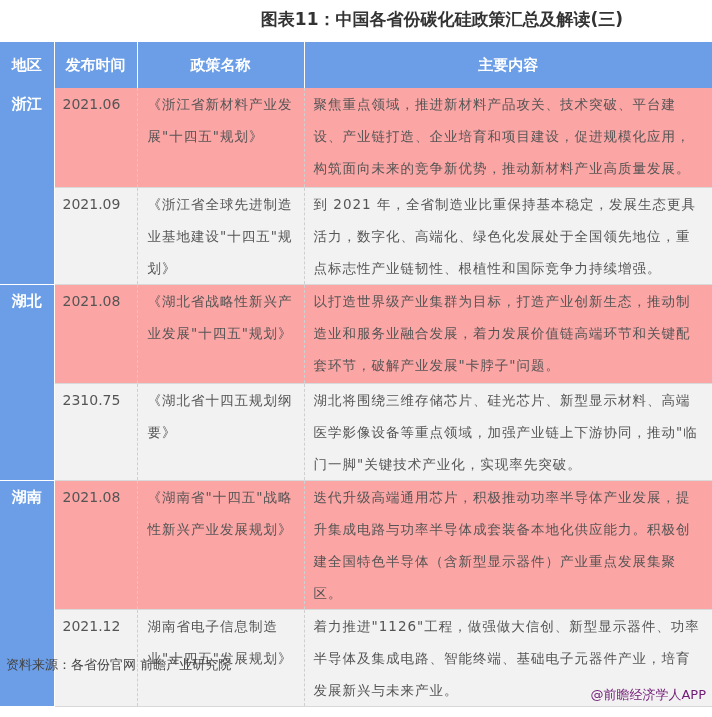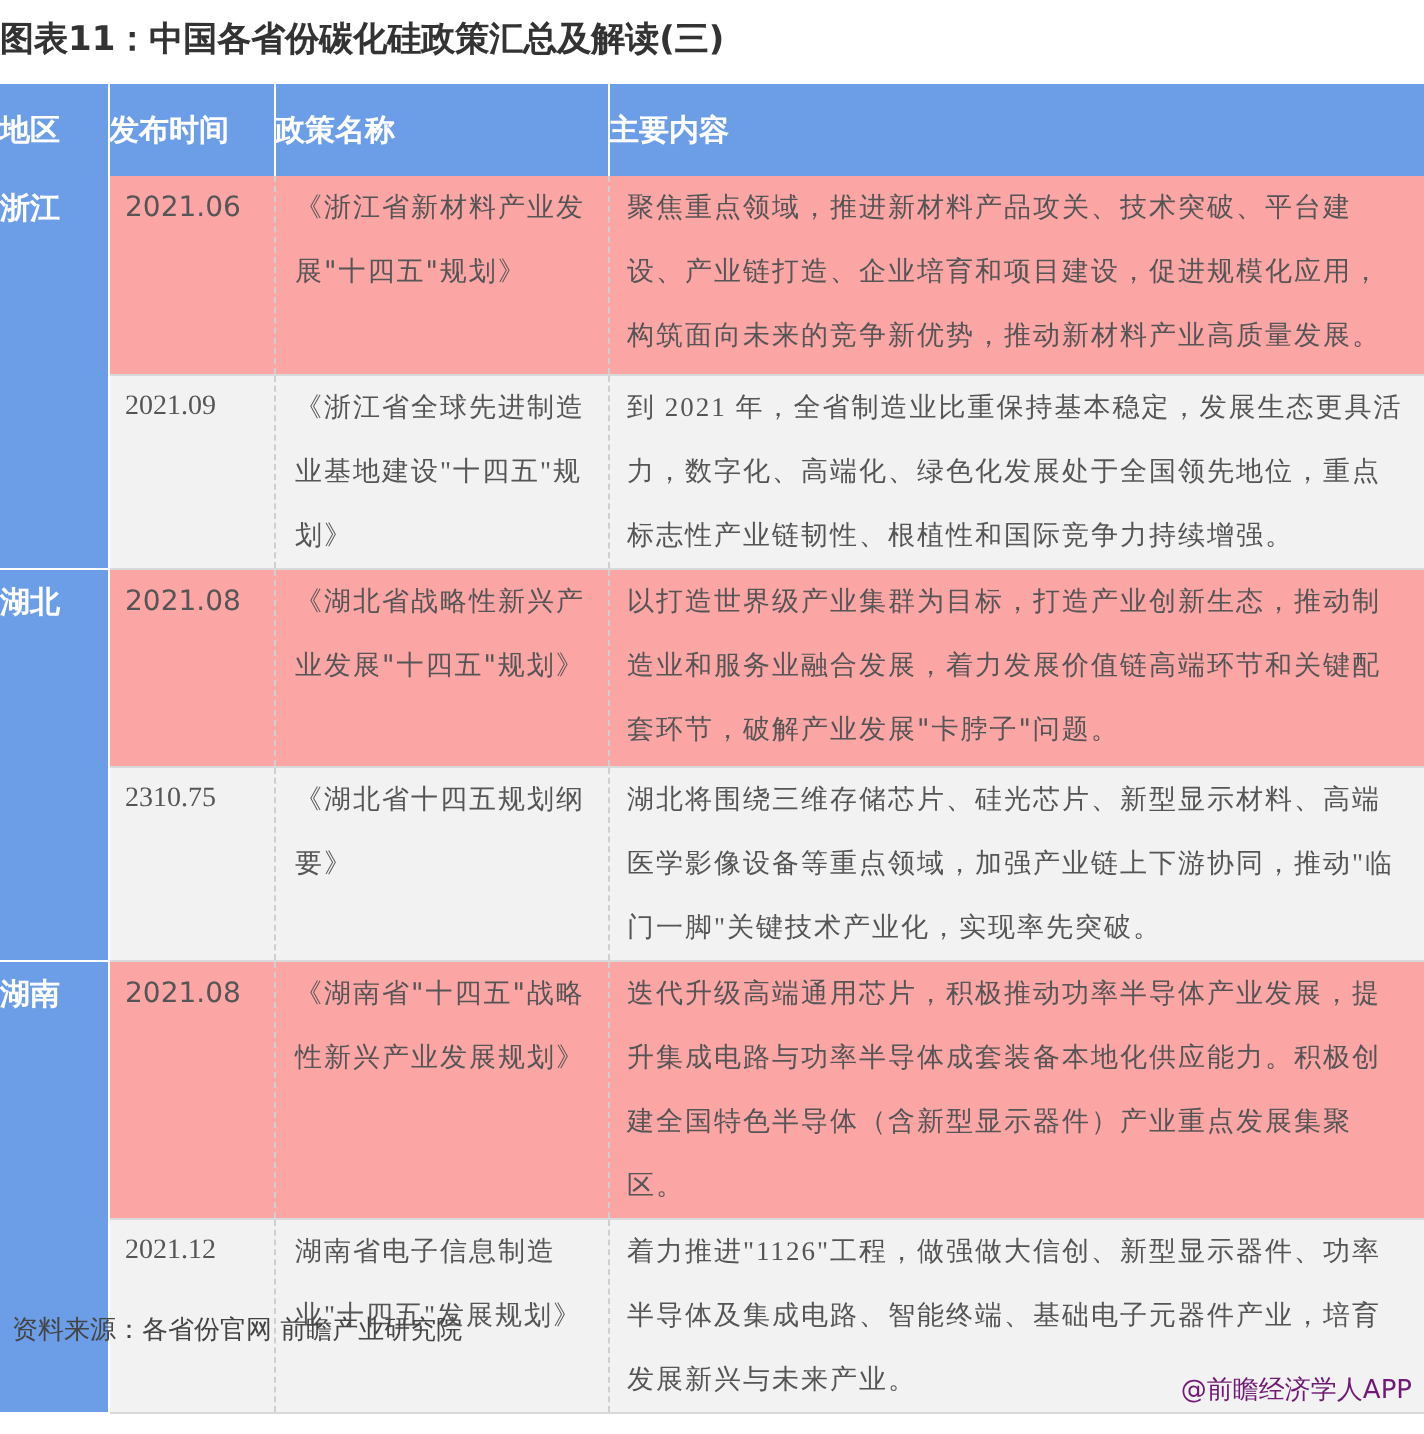--- a/index.html
+++ b/index.html
@@ -1,29 +1,29 @@
 <!DOCTYPE html>
 <html><head>
 <meta charset="utf-8">
 <style>
   html, body { margin:0; padding:0; background:#ffffff; }
   body { width:712px; height:717px; position:relative; overflow:hidden;
          font-family:"DejaVu Sans","Liberation Sans",sans-serif; color:#555; }
-  .title { position:absolute; top:8px; left:0; width:623px; text-align:left;
+  .title { position:absolute; top:8px; left:0; width:623px; text-align:right;
            font-size:17px; font-weight:bold; color:#333; letter-spacing:0px; }
   table { position:absolute; top:42px; left:0; width:712px; border-collapse:collapse; table-layout:fixed; }
   th { background:#6b9ee6; color:#fff; font-weight:bold; font-size:15px; height:46px;
-       border-right:1px solid #ffffff; padding:0; text-align:left; }
+       border-right:1px solid #ffffff; padding:0; text-align:center; }
   th:last-child { border-right:none; }
   td { font-size:13.5px; color:#555; vertical-align:top; padding:0 8px; line-height:32px;
        border-bottom:1px solid #d9d9d9; border-right:1px dashed #cfcfcf; letter-spacing:1px; }
-  td.region { background:#6b9ee6; color:#fff; font-weight:bold; font-size:15px; 
+  td.region { background:#6b9ee6; color:#fff; font-weight:bold; font-size:15px; text-align:center;
               padding:0; border-right:1px solid #ffffff; border-bottom:1px solid #ffffff; letter-spacing:0; }
   tr.odd td:not(.region) { background:#fca5a5; }
-  tr.even td:not(.region) { background:#f2f2f2;font-family:Liberation Serif, serif; }
+  tr.even td:not(.region) { background:#f2f2f2; }
   td.date { letter-spacing:0; font-size:14px; padding-left:8px; }
   td.name { padding-left:10px; padding-right:8px; }
   td.content { padding-left:9px; padding-right:8px; border-right:none; }
   .footer-left { position:absolute; left:6px; top:656px; font-size:13px; color:#444; }
   .footer-right { position:absolute; right:6px; top:686px; font-size:13px; color:#701a75; }
   .watermark { position:absolute; color:rgba(150,170,200,0.12); font-size:46px; font-weight:bold;
                transform:rotate(-35deg); pointer-events:none; white-space:nowrap; }
 </style>
 </head>
 <body>

